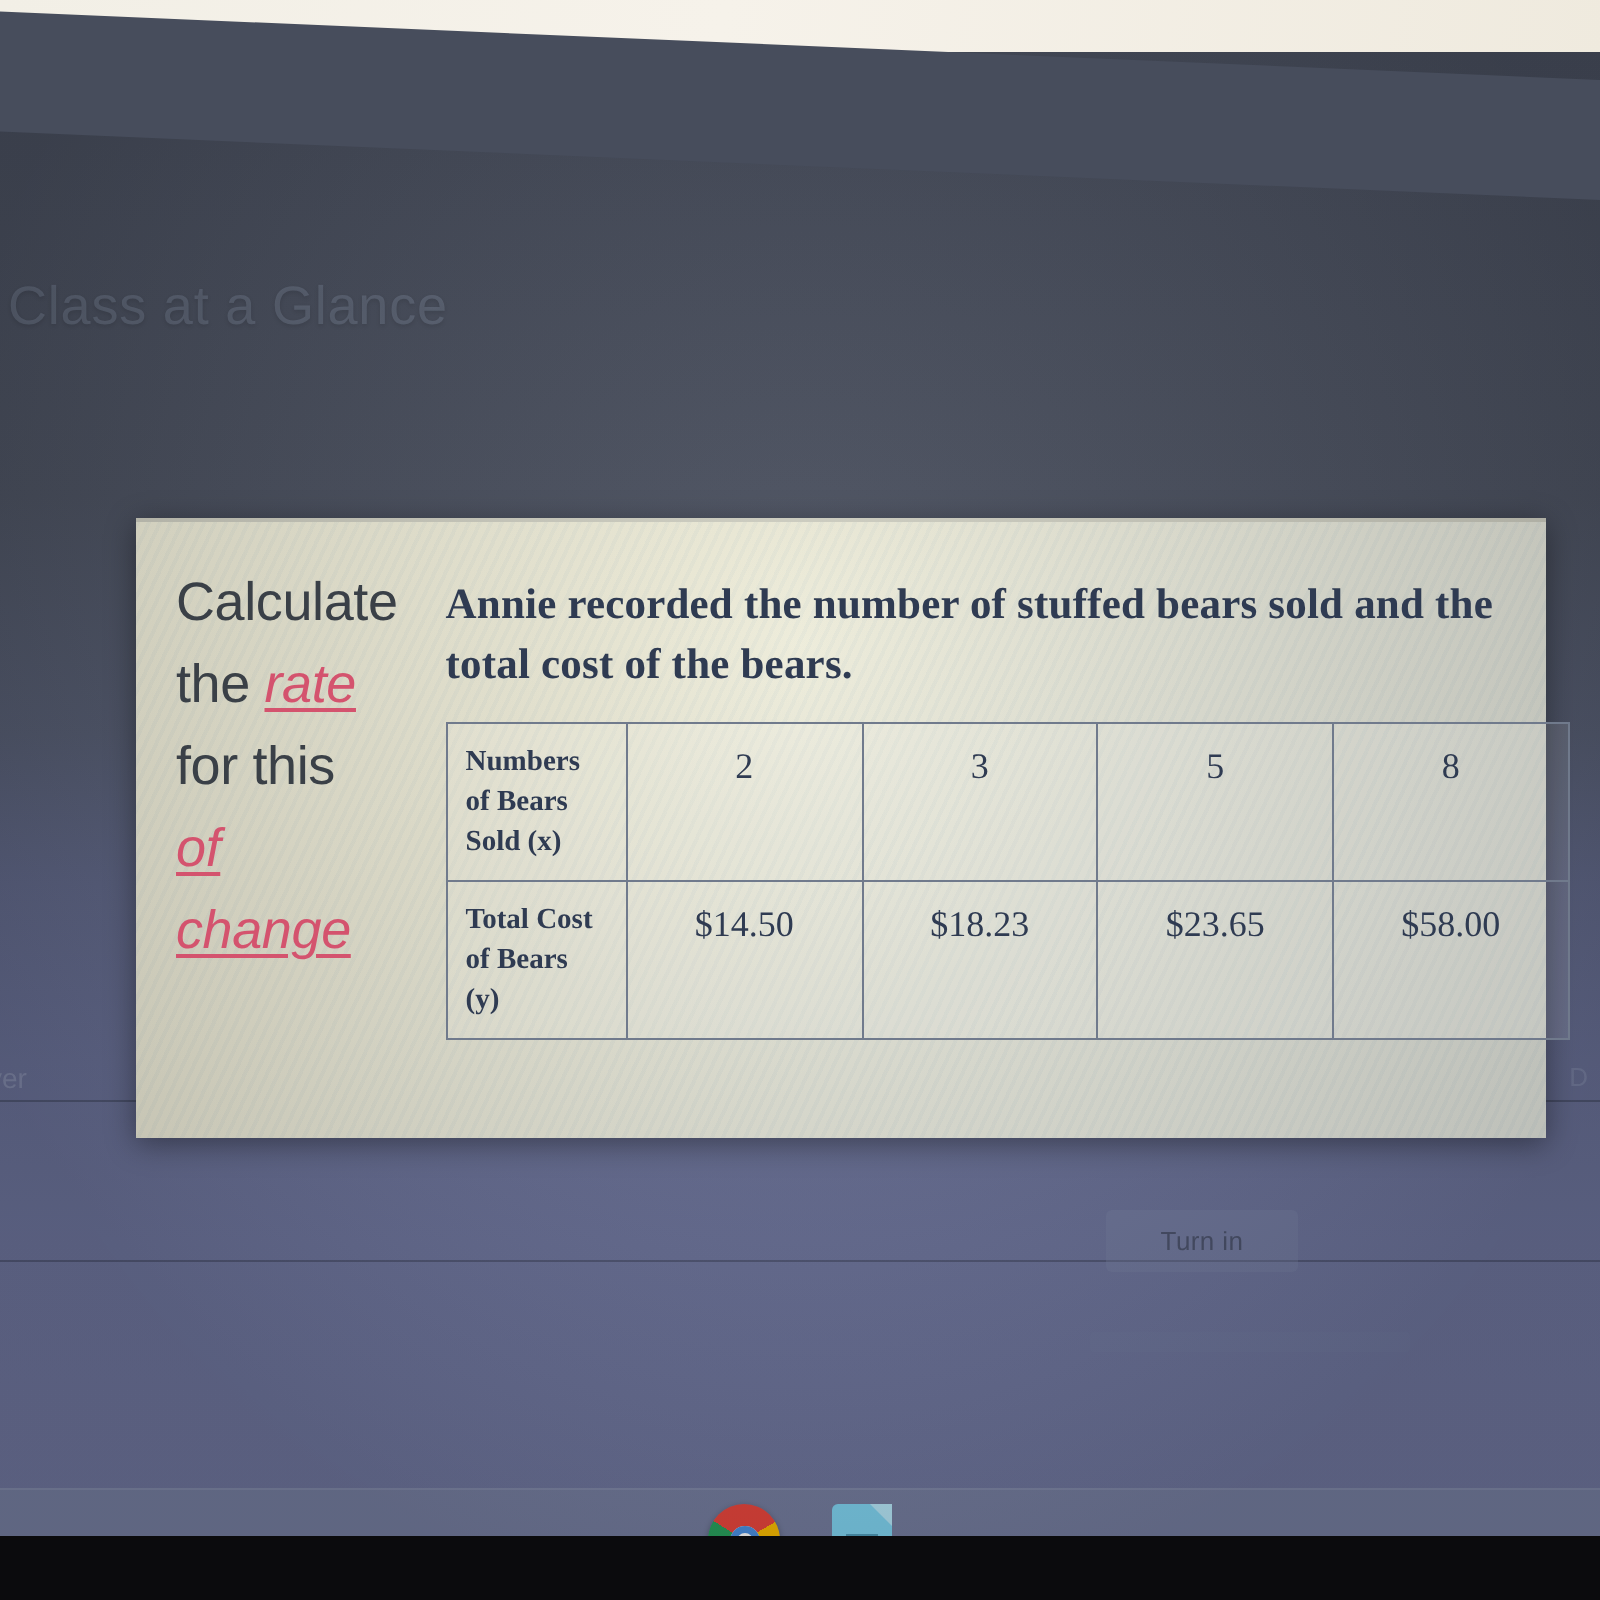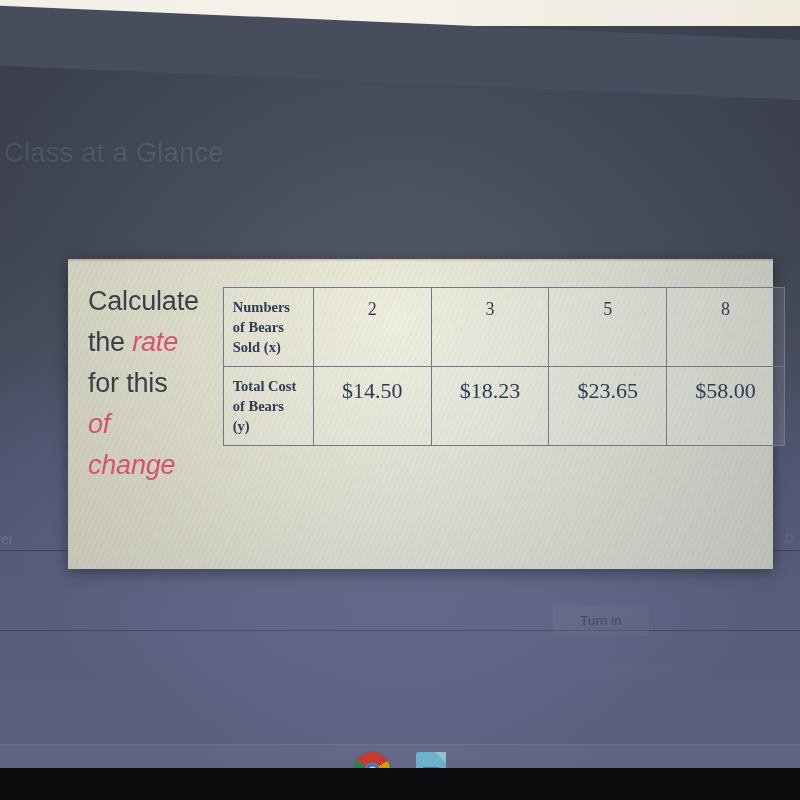--- a/index.html
+++ b/index.html
@@ -158,20 +158,21 @@
   .prompt-line {
     font-size: 27px;
     line-height: 41px;
     color: #3a4047;
     font-weight: 400;
     letter-spacing: -0.2px;
   }
   .prompt-link {
     color: #d4536e;
     font-style: italic;
+    text-decoration: underline;
     text-decoration-thickness: 2px;
     text-underline-offset: 3px;
   }
 
   
   .content-col {
     flex: 1;
     padding: 26px 28px 0 0;
     box-sizing: border-box;
   }
@@ -203,21 +204,21 @@
   }
   .data-table td.rowhead {
     width: 90px;
     font-weight: bold;
     font-size: 14.5px;
     line-height: 20px;
     text-align: left;
     padding-left: 9px;
   }
   .data-table td.val {
-    font-size: 22px;
+    font-size: 18px;
     text-align: center;
     vertical-align: top;
     padding-top: 11px;
   }
   .data-table td.val.num { font-size: 18px; }
 
   
   .shelf {
     position: absolute;
     left: 0; top: 718px;
@@ -326,20 +327,21 @@
           <div class="prompt-line">
             <span>the </span><span class="prompt-link">rate</span>
           </div>
           <div class="prompt-line">for this</div>
           <div class="prompt-line">
             <span class="prompt-link">of change</span>
           </div>
         </div>
 
         <div class="content-col">
+          <p class="question-text">Annie recorded the number of stuffed bears sold and the total cost of the bears.</p>
 
           <table class="data-table">
             <tbody>
               <tr>
                 <td class="rowhead">
                   <div>Numbers</div>
                   <div>of Bears</div>
                   <div>Sold (x)</div>
                 </td>
                 <td class="val num">2</td>

